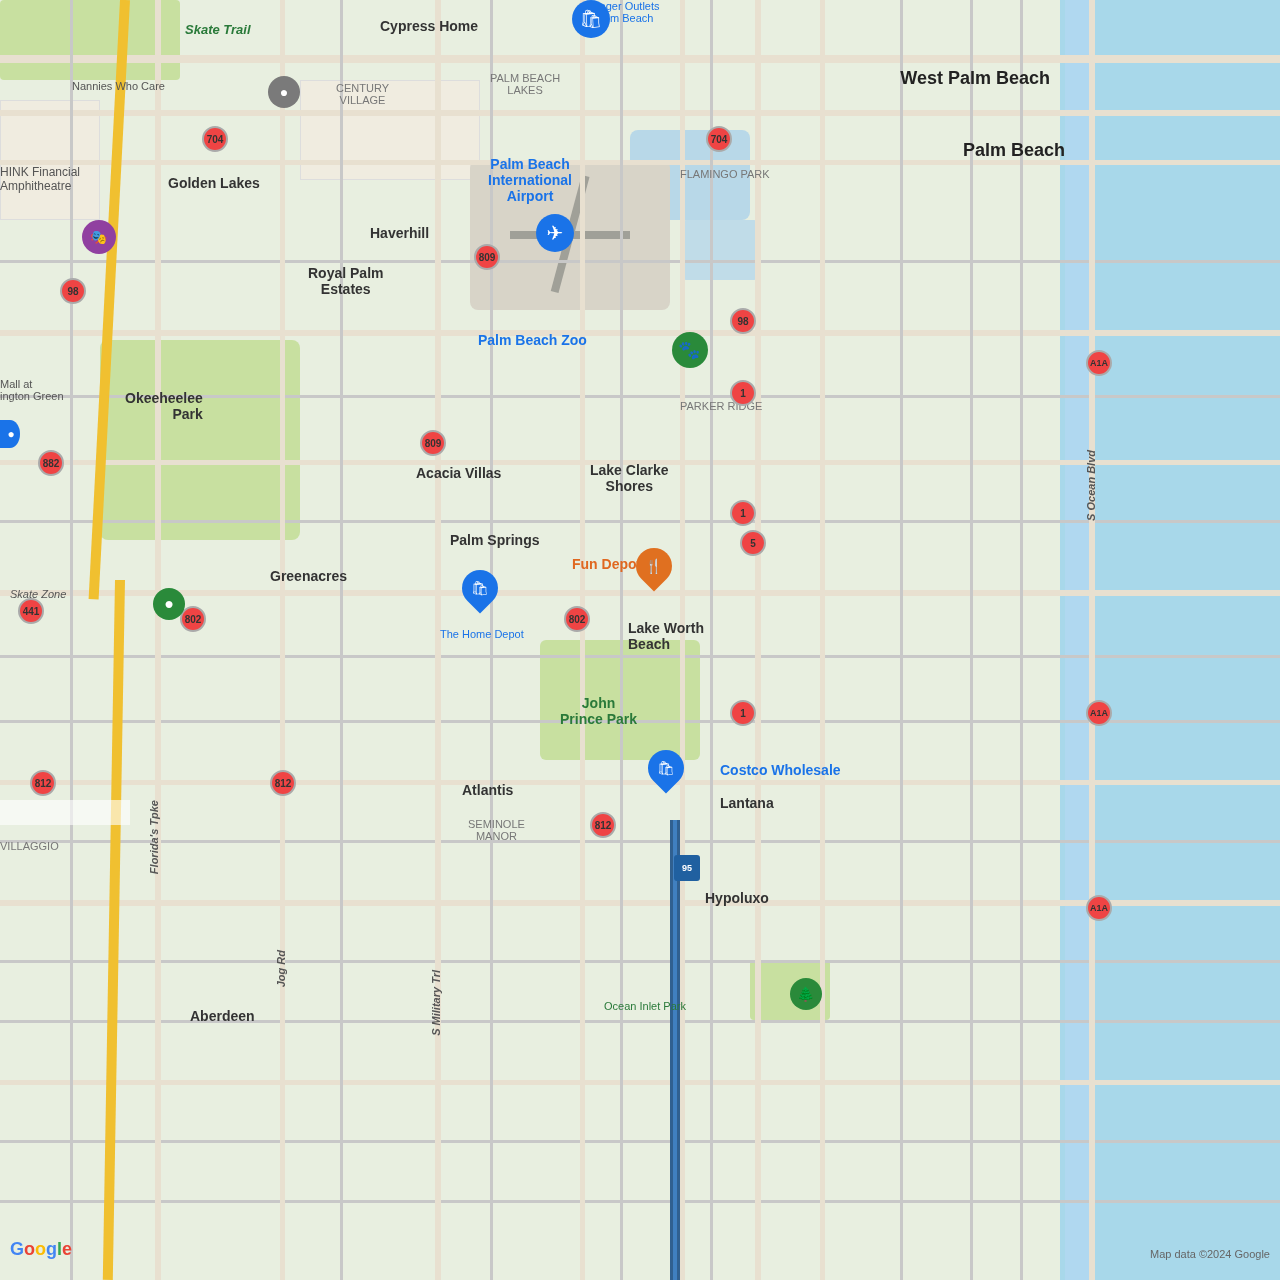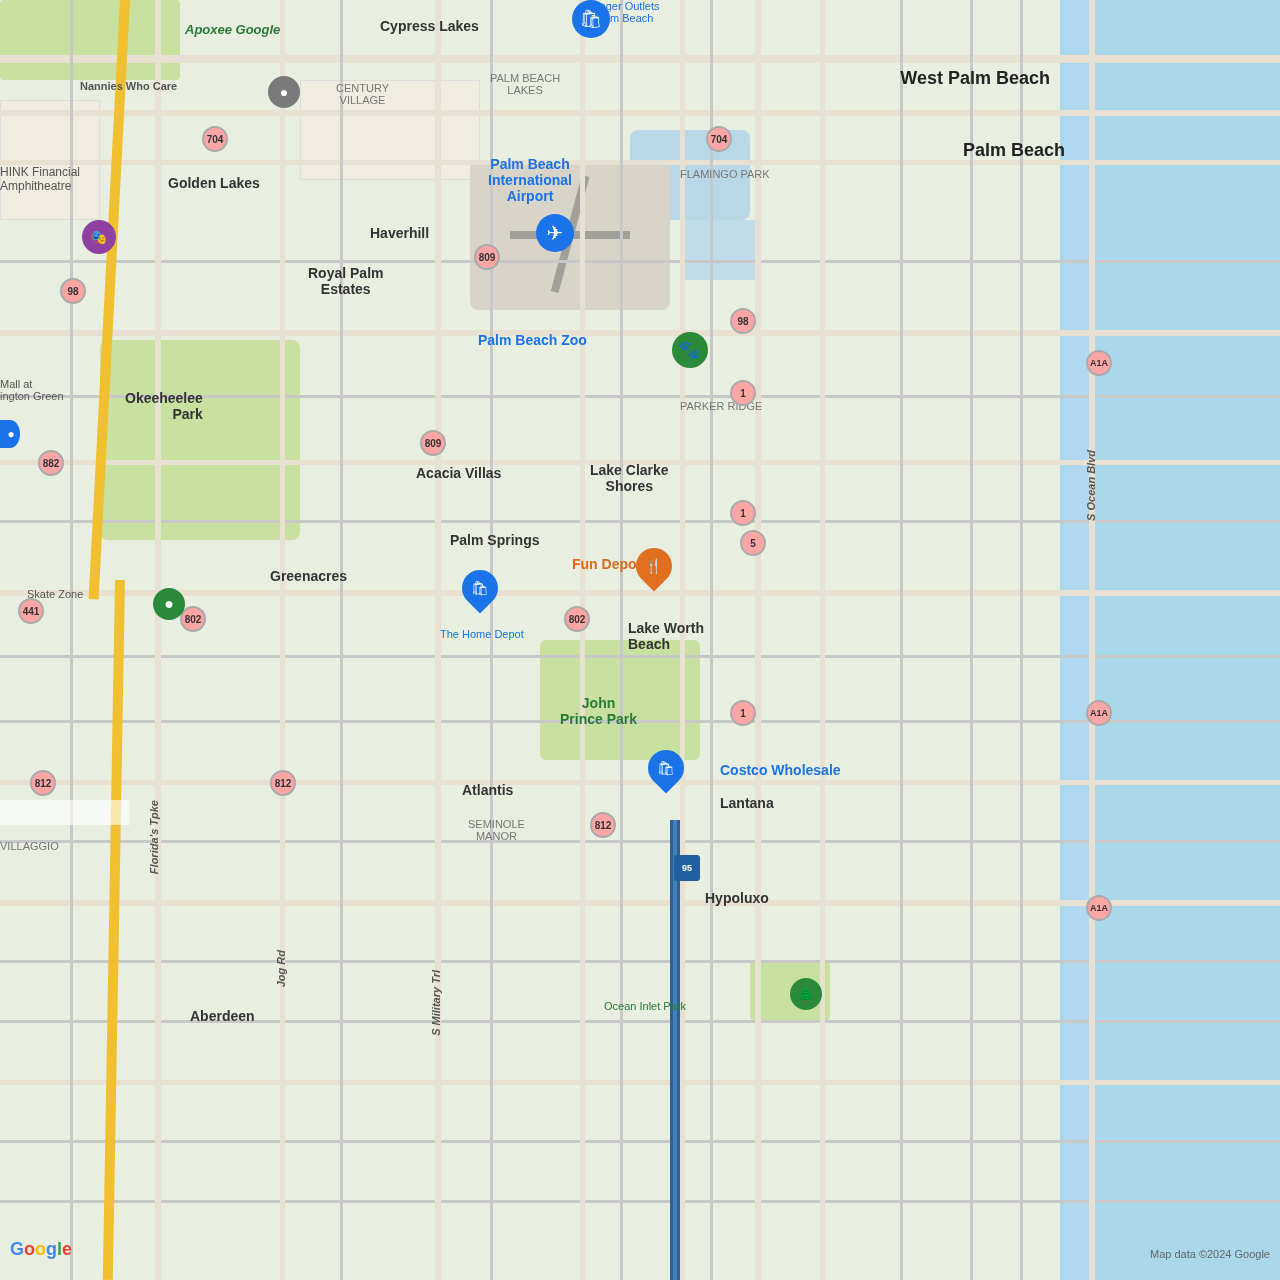--- a/index.html
+++ b/index.html
@@ -106,21 +106,21 @@
       color: #777;
       font-size: 11px;
     }
 
     
     .shield {
       position: absolute;
       width: 26px;
       height: 26px;
       border-radius: 50%;
-      background: #fca5a5;
+      background: #ef4444;
       border: 2px solid #aaa;
       display: flex;
       align-items: center;
       justify-content: center;
       font-size: 10px;
       font-weight: 700;
       color: #333;
     }
     .shield.interstate {
       background: #2060a0;
@@ -281,25 +281,25 @@
   <div class="label medium blue" style="left:488px; top:156px; text-align:center;">Palm Beach<br>International<br>Airport</div>
 
   <div class="label small gray" style="left:490px; top:72px; text-align:center;">PALM BEACH<br>LAKES</div>
 
   <div class="label small gray" style="left:336px; top:82px; text-align:center;">CENTURY<br>VILLAGE</div>
 
   <div class="label small gray" style="left:680px; top:168px;">FLAMINGO PARK</div>
 
   <div class="label small gray" style="left:680px; top:400px;">PARKER RIDGE</div>
 
-  <div class="label green" style="left:185px; top:22px; font-size:13px;">Apoxee Google</div>
-
-  <div class="label medium" style="left:380px; top:18px;">Cypress Lakes</div>
-
-  <div class="label small" style="left:80px; top:80px;font-weight:bold;">Nannies Who Care</div>
+  <div class="label green" style="left:185px; top:22px; font-size:13px;">Skate Trail</div>
+
+  <div class="label medium" style="left:380px; top:18px;">Cypress Home</div>
+
+  <div class="label small" style="left:72px; top:80px;">Nannies Who Care</div>
 
   <div class="label small" style="left:0px; top:165px; font-size:12px;">HINK Financial<br>Amphitheatre</div>
 
   <div class="label medium" style="left:168px; top:175px;">Golden Lakes</div>
 
   <div class="label medium" style="left:370px; top:225px;">Haverhill</div>
 
   <div class="label medium" style="left:308px; top:265px; text-align:center;">Royal Palm<br>Estates</div>
 
   <div class="label medium blue" style="left:478px; top:332px;">Palm Beach Zoo</div>
@@ -311,21 +311,21 @@
   <div class="label medium" style="left:590px; top:462px; text-align:center;">Lake Clarke<br>Shores</div>
 
   <div class="label medium" style="left:450px; top:532px;">Palm Springs</div>
 
   <div class="label medium orange" style="left:572px; top:556px;">Fun Depot</div>
 
   <div class="label medium" style="left:270px; top:568px;">Greenacres</div>
 
   <div class="label small blue" style="left:440px; top:628px;">The Home Depot</div>
 
-  <div class="label small" style="left:27px; top:588px;">Skate Zone</div>
+  <div class="label small" style="left:10px; top:588px;font-style:italic;">Skate Zone</div>
 
   <div class="label small" style="left:0px; top:378px; font-size:11px;">Mall at<br>ington Green</div>
 
   <div class="label medium" style="left:628px; top:620px; ">Lake Worth<br>Beach</div>
 
   <div class="label medium green" style="left:560px; top:695px; text-align:center; font-style:normal;">John<br>Prince Park</div>
 
   <div class="label medium" style="left:462px; top:782px;">Atlantis</div>
 
   <div class="label small gray" style="left:468px; top:818px; text-align:center;">SEMINOLE<br>MANOR</div>

